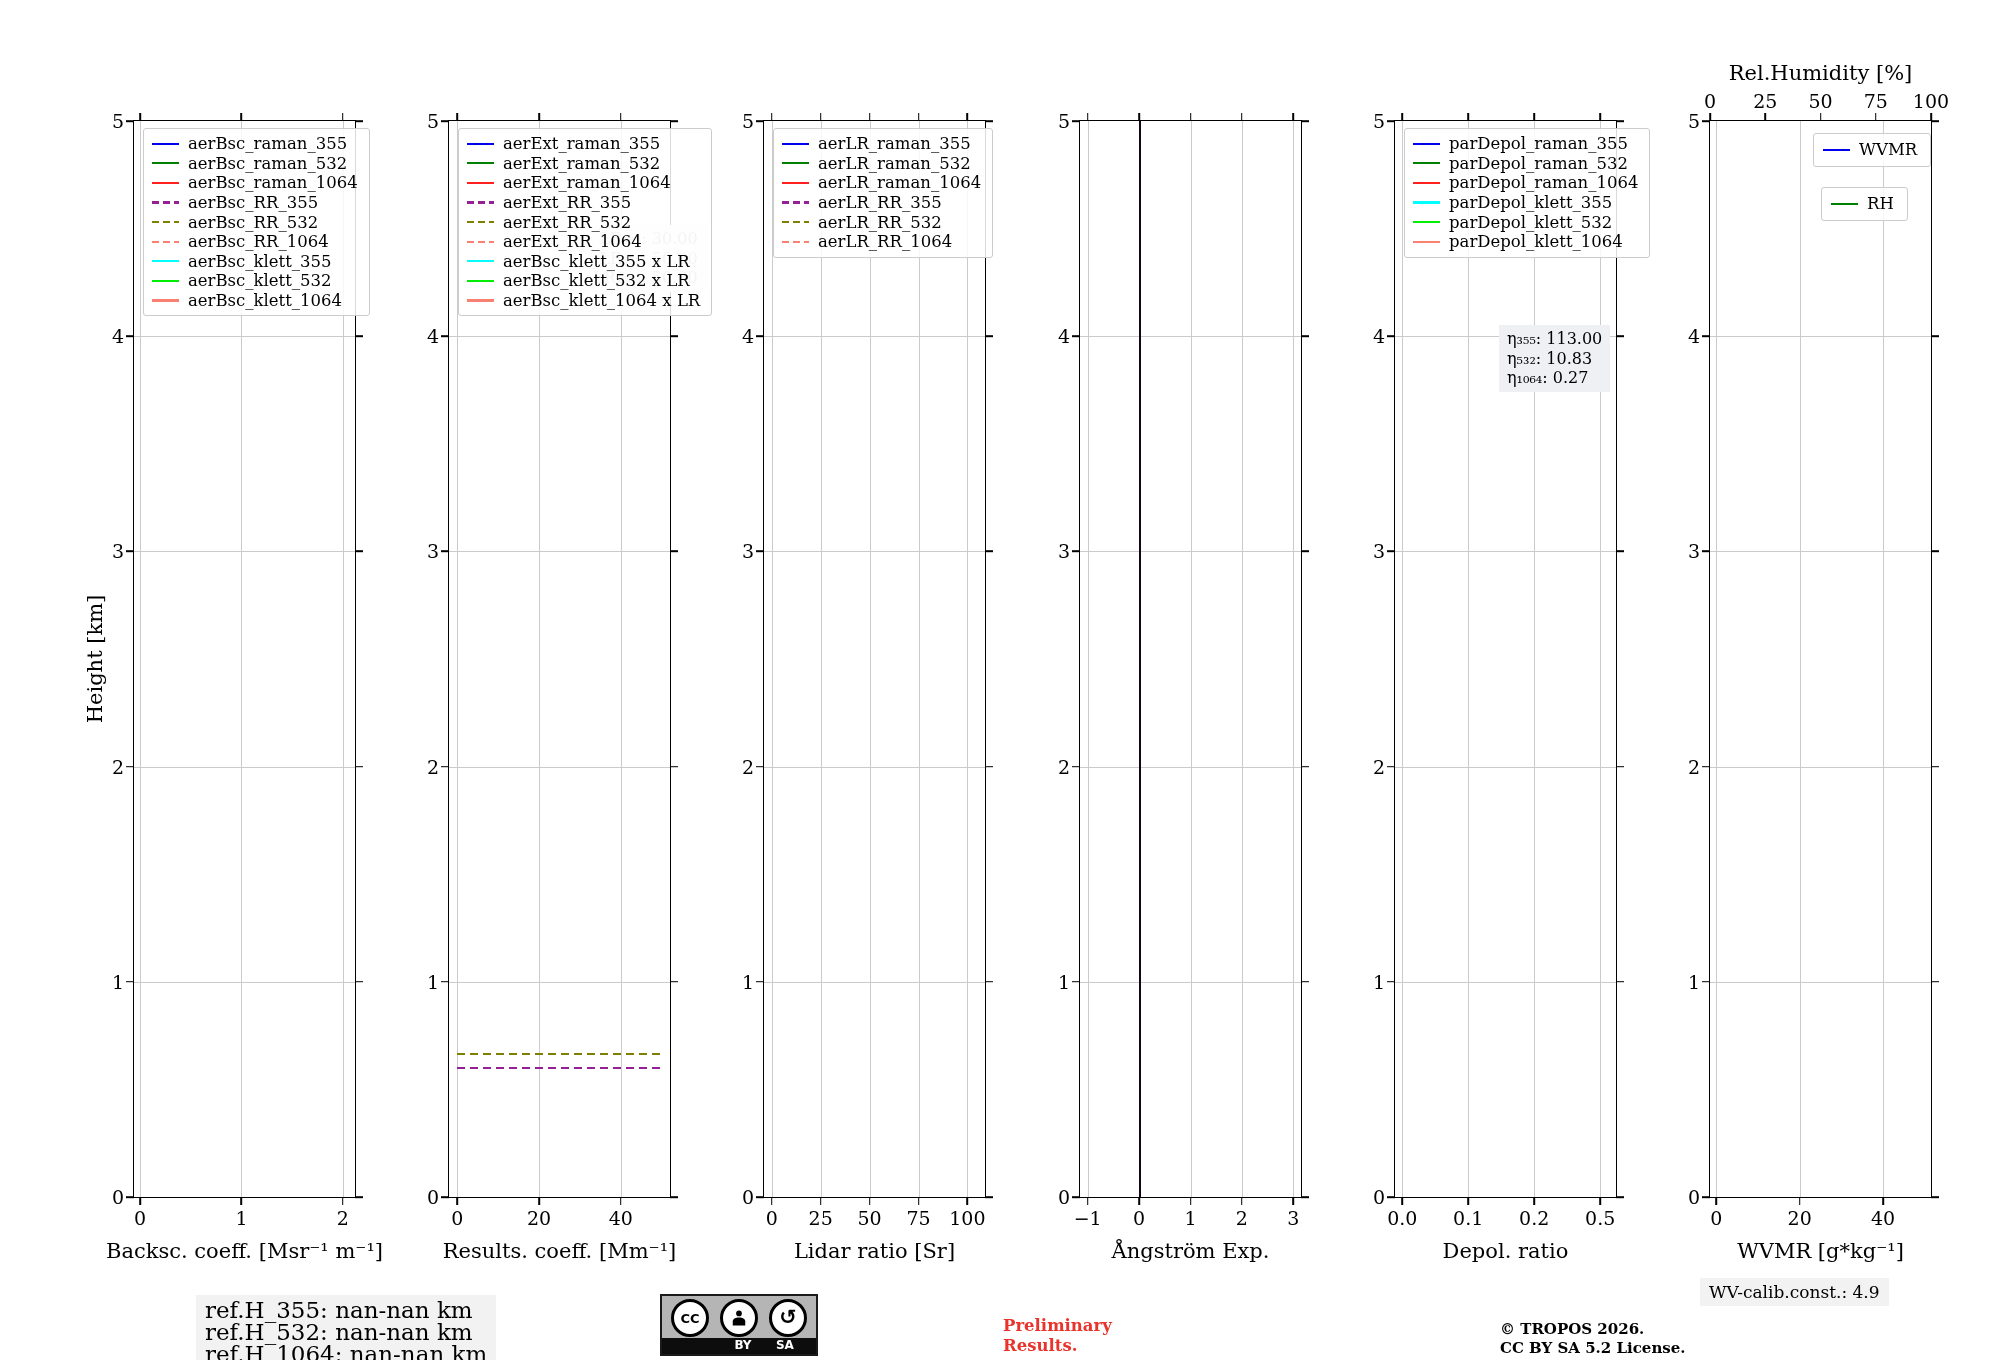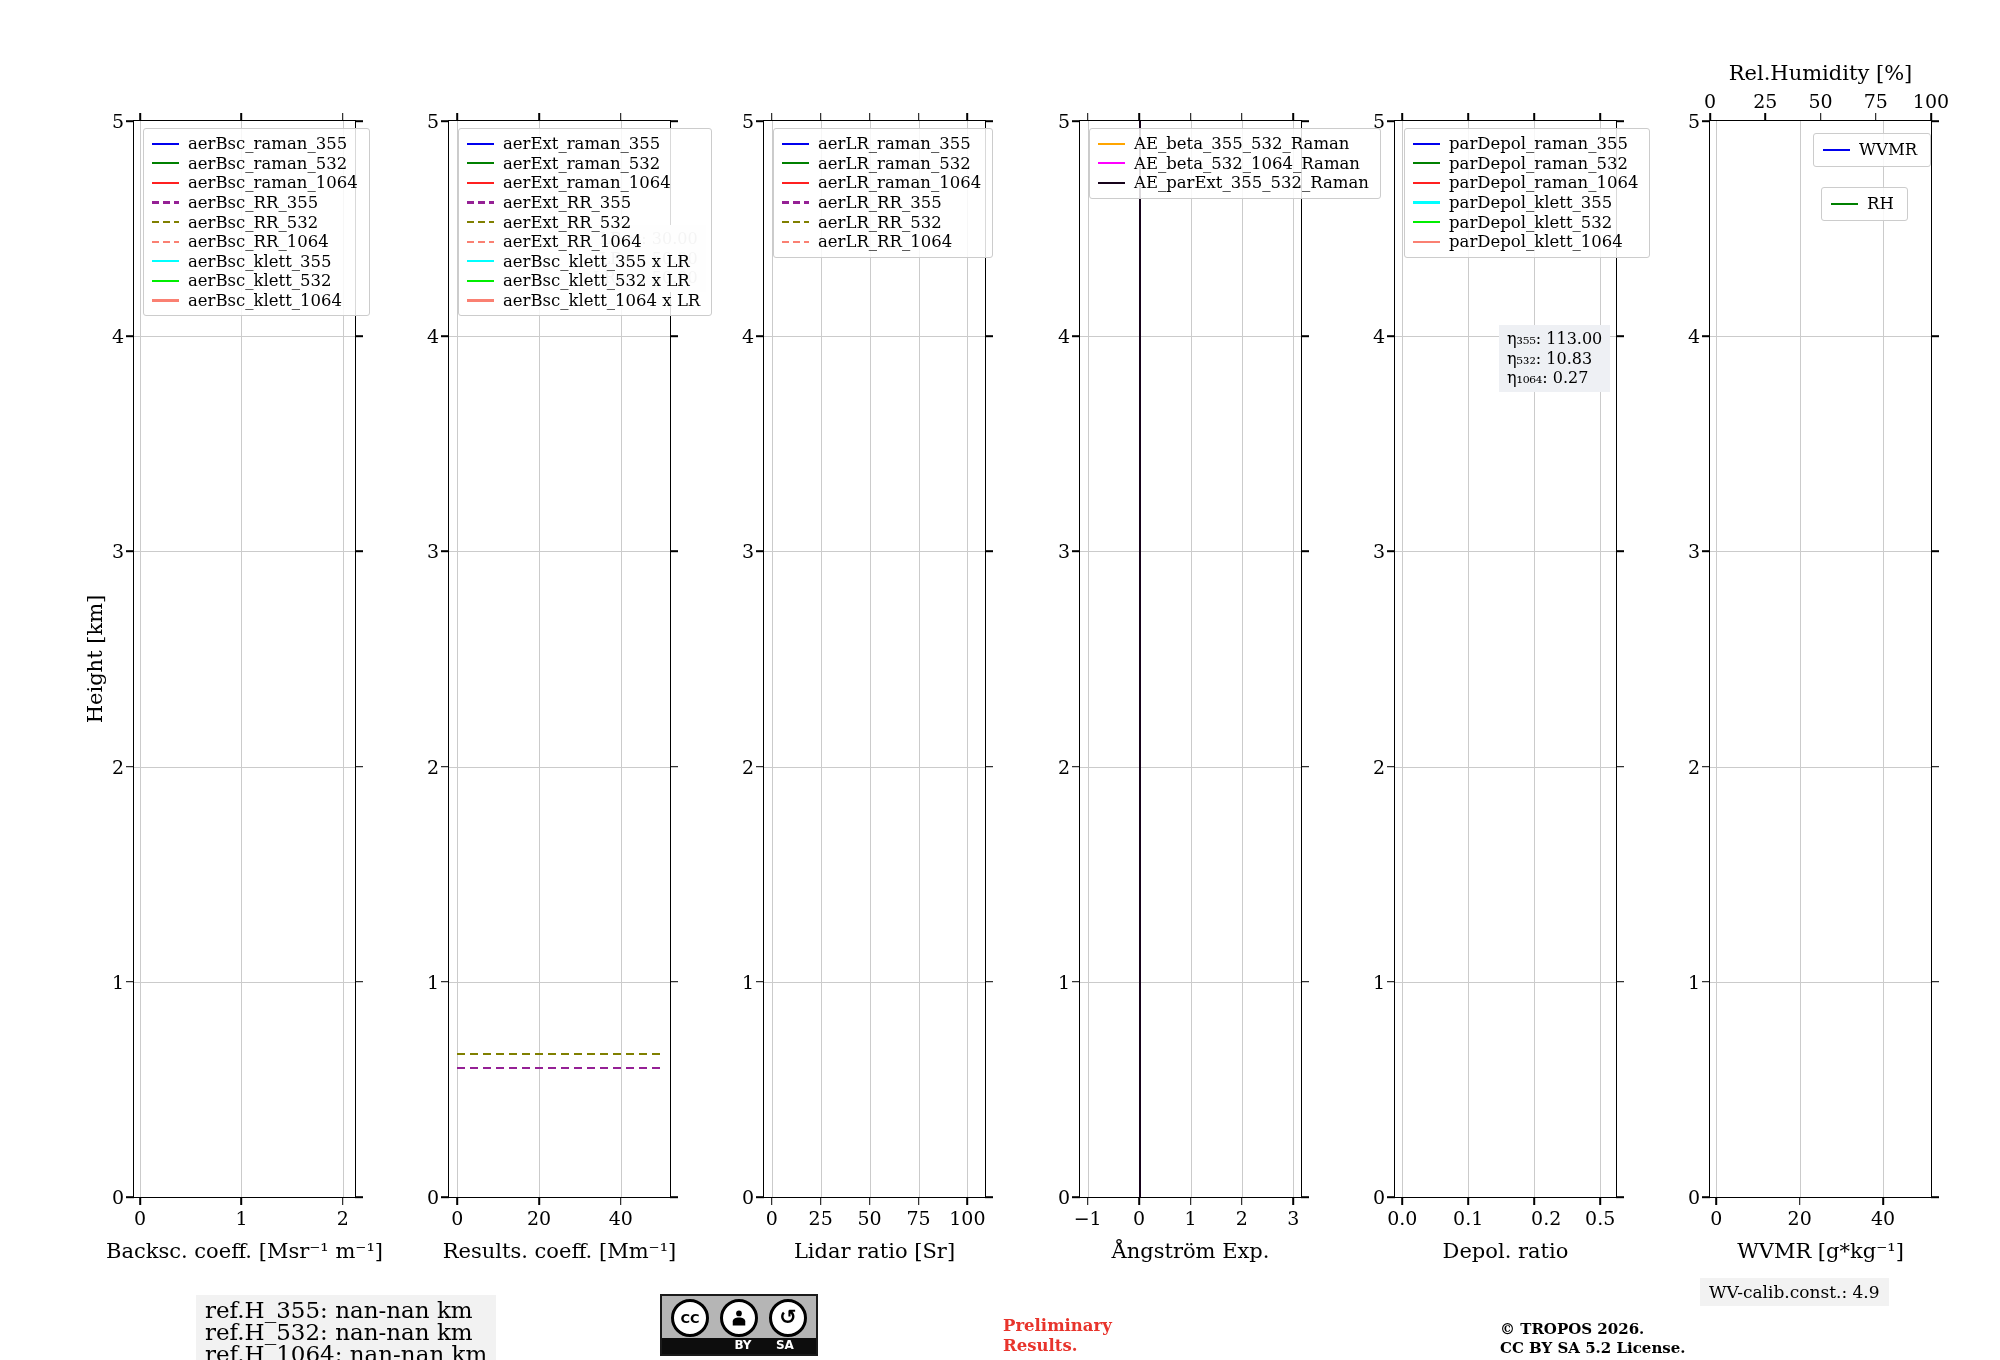--- a/index.html
+++ b/index.html
@@ -335,48 +335,34 @@
       <div class="ylb" style="top: 40%;">3</div>
       <div class="gh" style="top: 20%;"></div>
       <div class="tkl" style="top: 20%;"></div>
       <div class="tkr" style="top: 20%;"></div>
       <div class="ylb" style="top: 20%;">4</div>
       <div class="tkl" style="top: 0%;"></div>
       <div class="tkr" style="top: 0%;"></div>
       <div class="ylb" style="top: 0%;">5</div>
       <div class="xtitle">Ångström Exp.</div>
       <div class="dline-v" style="left: 26.7442%; top: 0%; height: 100%; background: rgb(22, 3, 26);"></div>
-      <div class="legend">
-        <div class="lgrow">
-          <div class="sw" style="background: rgb(255, 165, 0);"></div>
-          <div class="lgtext">AE_beta_355_532_Raman</div>
-        </div>
-        <div class="lgrow">
-          <div class="sw" style="background: rgb(255, 0, 255);"></div>
-          <div class="lgtext">AE_beta_532_1064_Raman</div>
-        </div>
-        <div class="lgrow">
-          <div class="sw" style="background: rgb(22, 3, 26);"></div>
-          <div class="lgtext">AE_parExt_355_532_Raman</div>
-        </div>
-      </div>
     </div>
   <div class="panel p4">
       <div class="gv" style="left: 3.28358%;"></div>
       <div class="tkb" style="left: 3.28358%;"></div>
       <div class="tkt" style="left: 3.28358%;"></div>
       <div class="xlb" style="left: 3.28358%;">0.0</div>
       <div class="gv" style="left: 33.1343%;"></div>
       <div class="tkb" style="left: 33.1343%;"></div>
       <div class="tkt" style="left: 33.1343%;"></div>
       <div class="xlb" style="left: 33.1343%;">0.1</div>
       <div class="gv" style="left: 62.9851%;"></div>
       <div class="tkb" style="left: 62.9851%;"></div>
       <div class="tkt" style="left: 62.9851%;"></div>
-      <div class="xlb" style="left: 62.9851%; margin-left: 12px;">0.2</div>
+      <div class="xlb" style="left: 62.9851%;">0.2</div>
       <div class="gv" style="left: 92.8358%;"></div>
       <div class="tkb" style="left: 92.8358%;"></div>
       <div class="tkt" style="left: 92.8358%;"></div>
       <div class="xlb" style="left: 92.8358%;">0.5</div>
       <div class="tkl" style="top: 100%;"></div>
       <div class="tkr" style="top: 100%;"></div>
       <div class="ylb" style="top: 100%;">0</div>
       <div class="gh" style="top: 80%;"></div>
       <div class="tkl" style="top: 80%;"></div>
       <div class="tkr" style="top: 80%;"></div>

